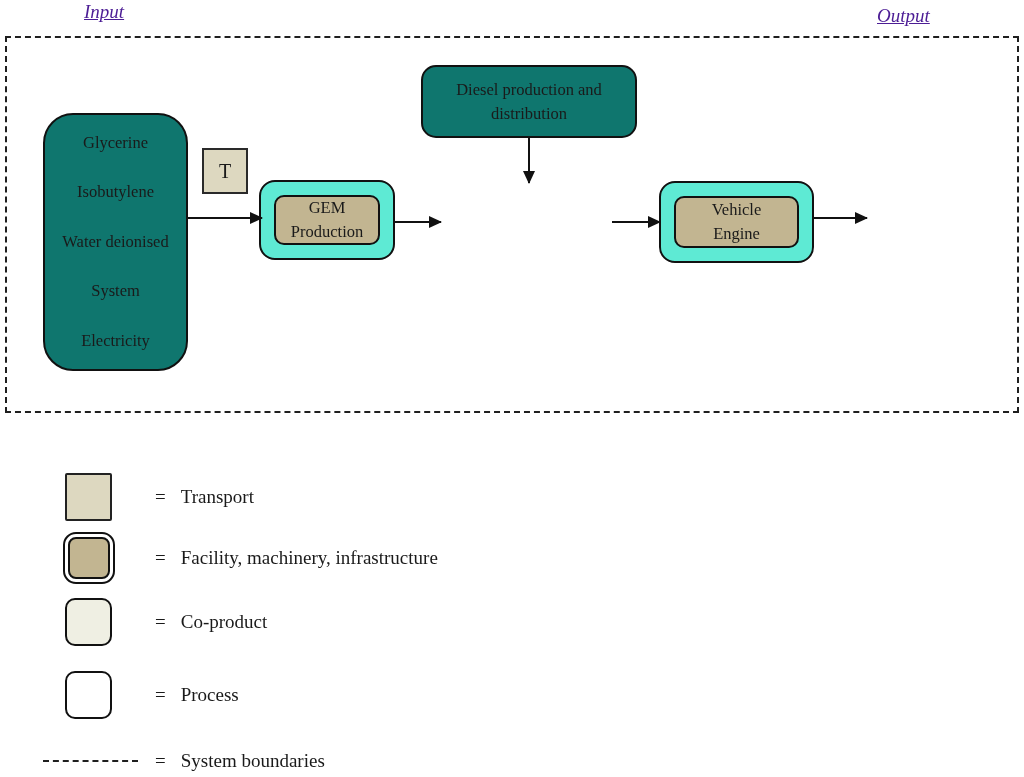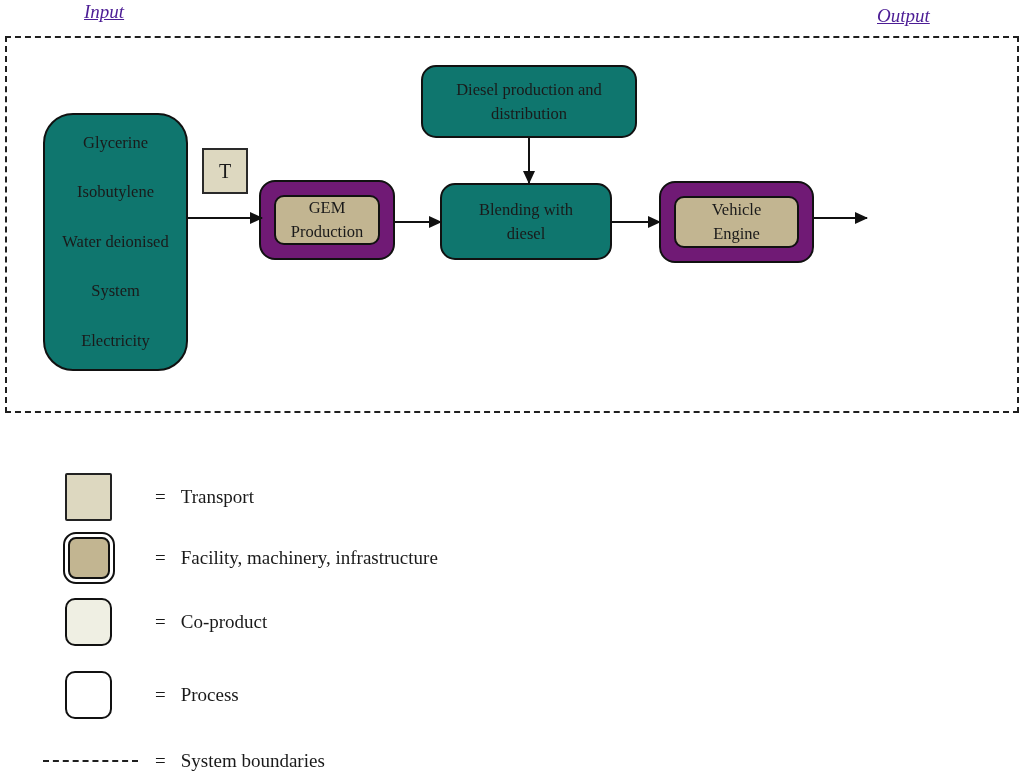--- a/index.html
+++ b/index.html
@@ -73,21 +73,21 @@
   .blending-box {
     left: 440px; top: 183px;
     width: 172px; height: 77px;
     border-radius: 15px;
     padding: 0 28px;
   }
 
   
   .double {
     position: absolute;
-    background: #701a75;
+    background: #5eead4;
     border: 2.5px solid #111;
     border-radius: 16px;
     padding: 13px;
   }
   .double .inner {
     width: 100%; height: 100%;
     border: 2px solid #111;
     border-radius: 10px;
     background: var(--facility, #c2b591);
     display: flex;
@@ -230,23 +230,20 @@
   <div class="box diesel-box">
     <span>Diesel production and distribution</span>
   </div>
 
   <div class="double gem-box">
     <div class="inner">
       <span>GEM Production</span>
     </div>
   </div>
 
-  <div class="box blending-box">
-    <span>Blending with diesel</span>
-  </div>
 
   <div class="double vehicle-box">
     <div class="inner">
       <span>Vehicle Engine</span>
     </div>
   </div>
 
 
   <div class="harrow a-input-gem"></div>
   <div class="harrow a-gem-blending"></div>

